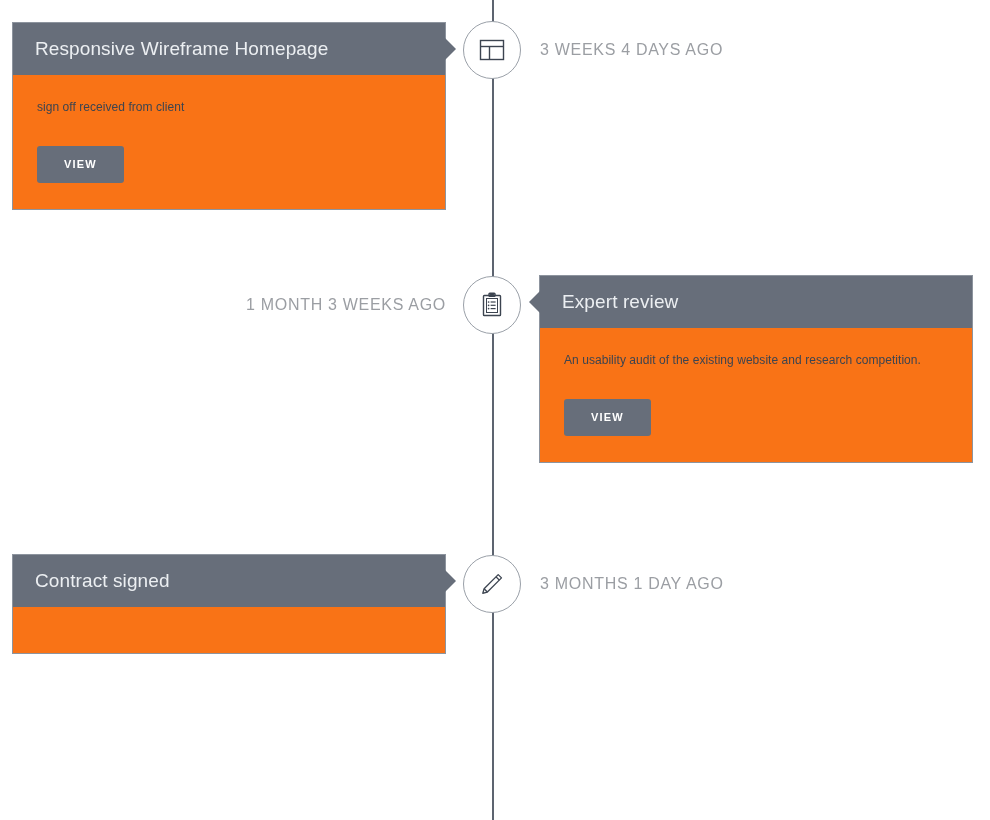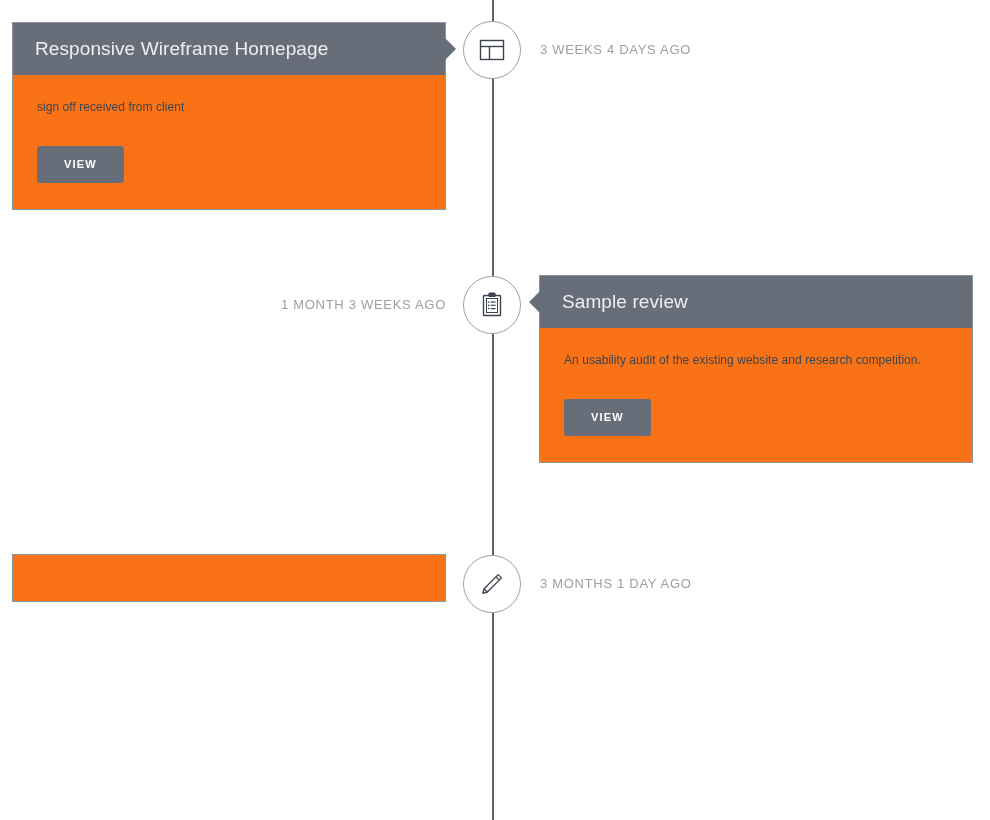--- a/index.html
+++ b/index.html
@@ -116,21 +116,21 @@
     width: 0; height: 0;
     border-top: 11px solid transparent;
     border-bottom: 11px solid transparent;
     border-right: 11px solid #676e7a;
   }
 
   
   .timestamp {
     position: absolute;
     color: #9b9ea3;
-    font-size: 13px;
+    font-size: 16px;
     letter-spacing: 0.7px;
     white-space: nowrap;
     line-height: 18px;
   }
   .timestamp.on-right { left: 540px; text-align: left; }
   .timestamp.on-left  { left: 0; width: 446px; text-align: right; }
 </style>
 </head>
 <body>
 
@@ -158,21 +158,21 @@
     </span>
   </div>
 
   <div class="timestamp on-right" style="top:41px;">3 WEEKS 4 DAYS AGO</div>
 </div>
 
 <div class="entry" style="top:0;">
 
   <div class="card right" style="left:539px; width:434px; top:275px;">
     <div class="card-header">
-      <div class="card-title">Sample review</div>
+      <div class="card-title">Expert review</div>
     </div>
     <div class="card-body">
       <p class="card-text">An usability audit of the existing website and research competition.</p>
       <button class="card-btn">VIEW</button>
     </div>
   </div>
 
   <div class="marker" style="top:276px;">
     <span>
       <svg width="30" height="30" viewBox="0 0 30 30">
@@ -189,20 +189,23 @@
       </svg>
     </span>
   </div>
 
   <div class="timestamp on-left" style="top:296px;">1 MONTH 3 WEEKS AGO</div>
 </div>
 
 <div class="entry" style="top:0;">
 
   <div class="card left" style="left:12px; width:434px; top:554px;">
+    <div class="card-header">
+      <div class="card-title">Contract signed</div>
+    </div>
     <div class="card-body">
     </div>
   </div>
 
   <div class="marker" style="top:555px;">
     <span>
       <svg width="32" height="32" viewBox="0 0 32 32">
         <g stroke="#3c4450" stroke-width="1.3" fill="none" stroke-linejoin="round">
           <path d="M22.2 6.6 l3.3 3.3 -14.1 14.1 -4.6 1.3 1.3 -4.6 z"></path>
           <line x1="20.0" y1="8.8" x2="23.3" y2="12.1"></line>

